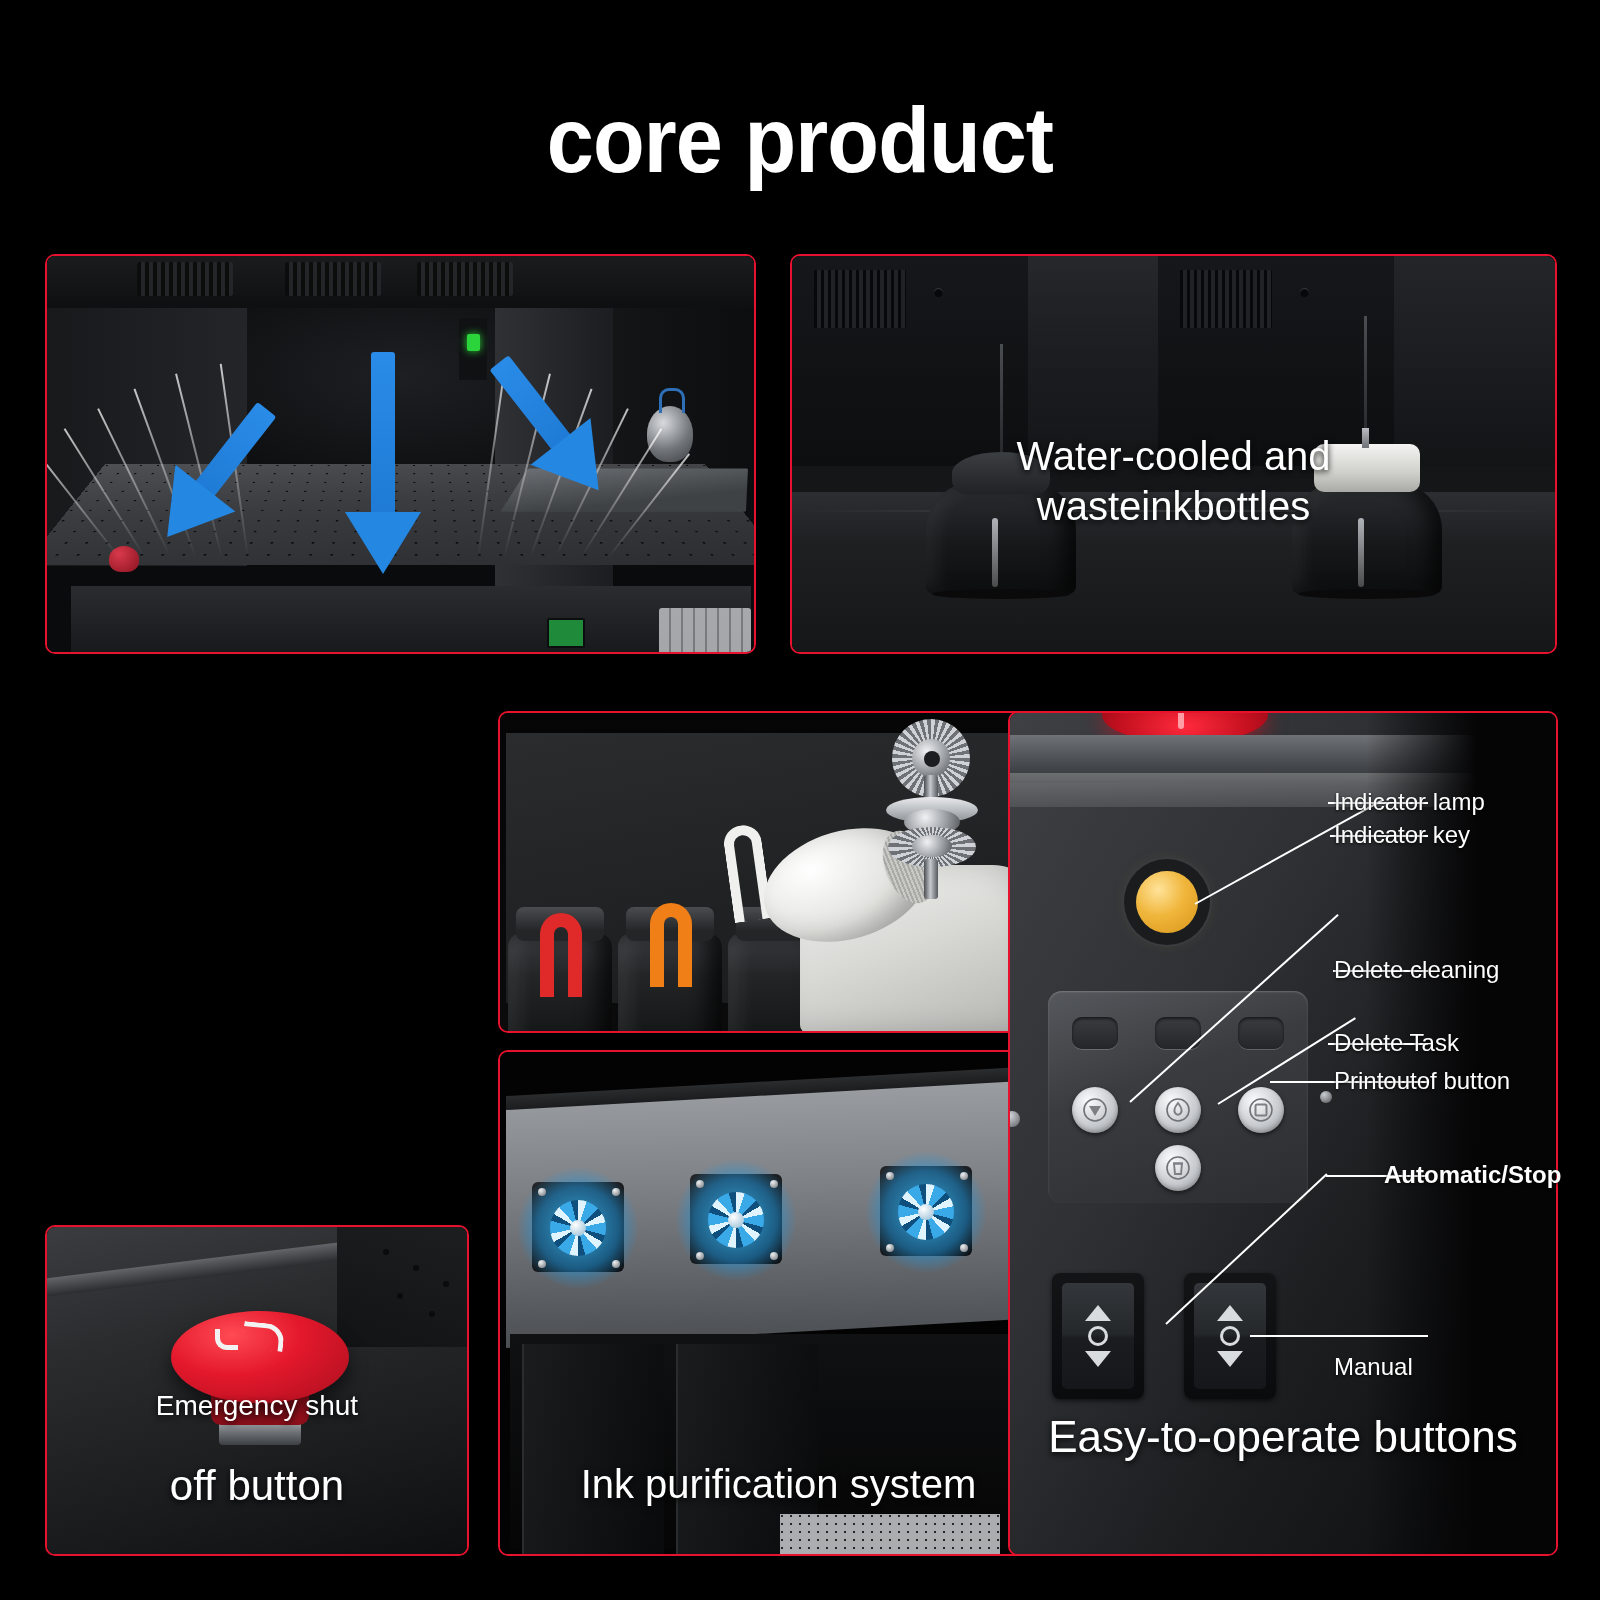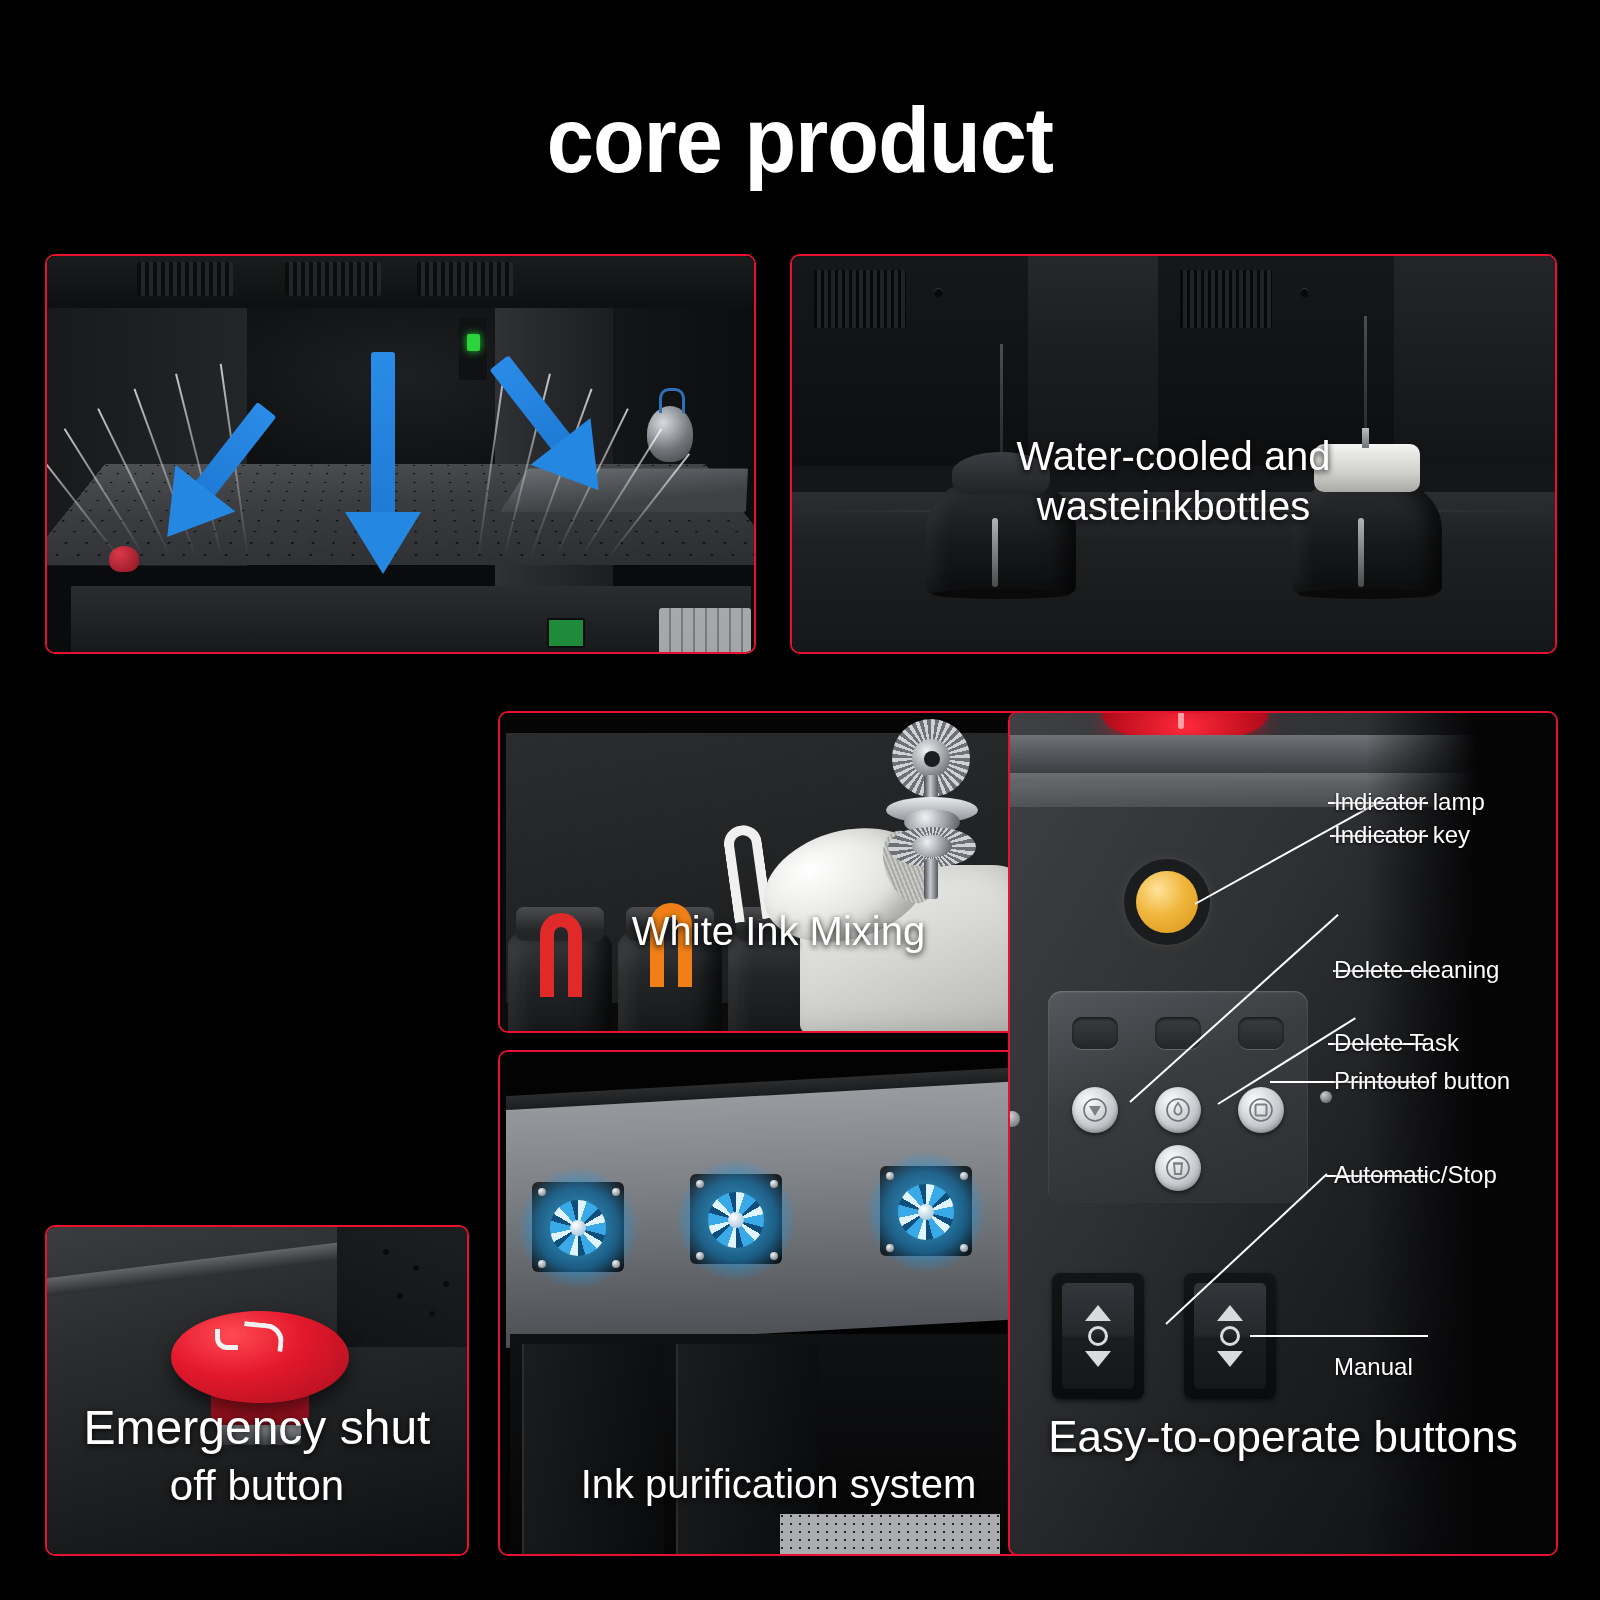--- a/index.html
+++ b/index.html
@@ -294,21 +294,20 @@
         <div class="gear" style="left:412px;top:26px;width:38px;height:38px;"></div>
         <div class="gear" style="left:424px;top:38px;width:16px;height:16px;background:#1b1d20;"></div>
         <div class="shaft" style="left:424px;top:62px;width:14px;height:46px;"></div>
         <div class="gear" style="left:386px;top:84px;width:92px;height:26px;border-radius:50%;background:linear-gradient(180deg,#e9ebee,#8b8f94);"></div>
         <div class="gear" style="left:404px;top:96px;width:56px;height:26px;"></div>
         <div class="gearteeth" style="left:388px;top:114px;width:88px;height:40px;border-radius:50%;"></div>
         <div class="gear" style="left:412px;top:122px;width:40px;height:22px;"></div>
         <div class="shaft" style="left:424px;top:146px;width:14px;height:40px;"></div>
       </div>
     </div>
-    <div class="cap" style="top:196px;">White Ink Mixing</div>
   </div>
 
   <div class="panel" id="p5">
     <div class="panel-inner">
       <div class="p5-bg"></div>
       <div class="p5-lip"></div>
       <div class="p5-hood"></div>
       <div class="p5-lower"></div>
       <div class="p5-door" style="left:22px;"></div>
       <div class="p5-door" style="left:176px;"></div>
@@ -354,21 +353,21 @@
       <div class="p6-dot" style="left:366px;top:38px;"></div>
       <div class="p6-dot" style="left:396px;top:54px;"></div>
       <div class="p6-dot" style="left:350px;top:66px;"></div>
       <div class="p6-dot" style="left:382px;top:84px;"></div>
       <div class="estop-base"></div>
       <div class="estop-neck"></div>
       <div class="estop-head"></div>
       <div class="estop-arrowr"></div>
       <div class="estop-arrowl"></div>
     </div>
-    <div class="cap" style="top:175px;font-size:48px;">Emergency shut</div>
+    <div class="cap" style="top:164px;font-size:28px;">Emergency shut</div>
     <div class="cap" style="top:236px;font-size:42px;">off button</div>
   </div>
 
   <div class="panel" id="p7">
     <div class="panel-inner">
       <div class="p7-bg"></div>
       <div class="beacon"></div>
       <div class="p7-topband"></div>
       <div class="p7-headband"></div>
       <div class="p7-dark"></div>
@@ -439,16 +438,16 @@
       <div class="lead-h" style="left:240px;top:622px;width:178px;"></div>
     </div>
     <div class="cap" style="top:700px;font-size:44px;">Easy-to-operate buttons</div>
   </div>
 
   <div class="callout" style="left:1334px;top:788px;">Indicator lamp</div>
   <div class="callout" style="left:1334px;top:821px;">Indicator key</div>
   <div class="callout" style="left:1334px;top:956px;">Delete cleaning</div>
   <div class="callout" style="left:1334px;top:1029px;">Delete Task</div>
   <div class="callout" style="left:1334px;top:1067px;">Printoutof button</div>
-  <div class="callout" style="left:1334px;top:1161px;">Automatic/Stop</div>
+  <div class="callout" style="left:1384px;top:1161px;font-weight:bold;">Automatic/Stop</div>
   <div class="callout" style="left:1334px;top:1321px;margin-top:32px;">Manual</div>
 
 </div>
 
 </body></html>

